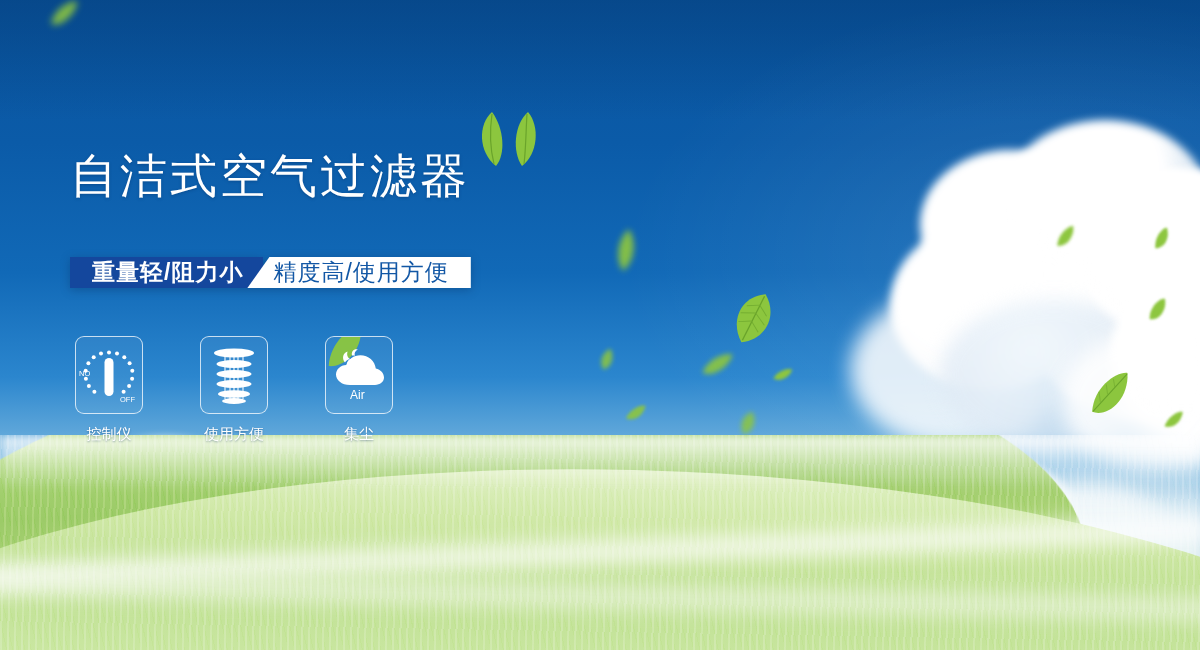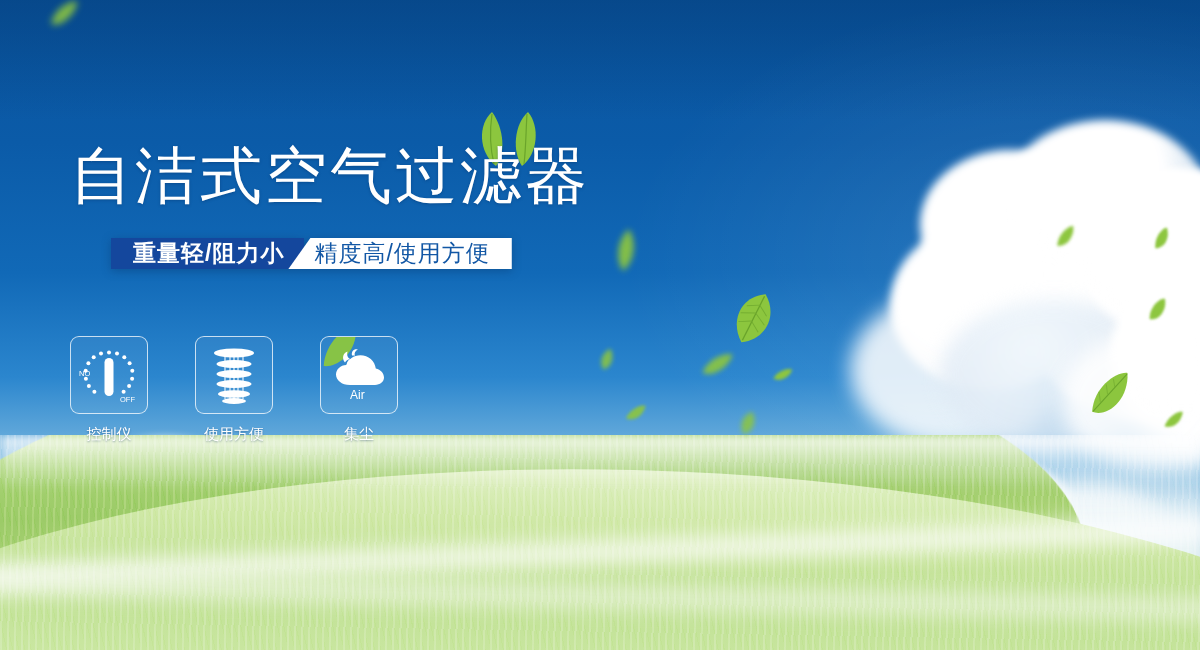--- a/index.html
+++ b/index.html
@@ -87,34 +87,33 @@
   .leaf svg{display:block;width:100%;height:100%;}
 
   
   .content{position:absolute;left:0;top:0;width:1200px;height:650px;}
 
   .sprout{position:absolute;left:466px;top:108px;width:86px;height:60px;}
 
   .title{
     position:absolute;left:70px;top:140px;
     color:#ffffff;
-    font-size:62px;line-height:72px;
+    font-size:47px;line-height:72px;
     font-weight:300;
     letter-spacing:3px;
     white-space:nowrap;
     text-shadow:0 1px 3px rgba(0,40,90,.35);
     font-family:"Liberation Sans","DejaVu Sans",sans-serif;
     -webkit-font-smoothing:antialiased;
   }
 
   .subtitle-bar{
     position:absolute;left:70px;top:238px;
-    height:50px;display:flex;align-items:flex-start;
+    height:50px;display:flex;align-items:flex-end;
     filter:drop-shadow(0 2px 5px rgba(0,30,70,.28));
-    margin-left:41px;
   }
   .sub-left{
     background:#14479d;
     display:flex;align-items:center;
     padding:0 20px 0 22px;
     color:#ffffff;font-size:23px;font-weight:700;letter-spacing:1px;
     white-space:nowrap;
   }
   .sub-right{
     background:#ffffff;
@@ -126,21 +125,21 @@
     clip-path:polygon(22px 0,100% 0,100% 100%,0 100%);
   }
 
   
   .features{
     position:absolute;left:70px;top:336px;
     display:flex;gap:47px;
   }
   .feature{width:78px;display:flex;flex-direction:column;align-items:center;}
   .feature-box{
-    width:78px;height:78px;box-sizing:border-box;
+    width:68px;height:78px;box-sizing:border-box;
     border:1px solid rgba(255,255,255,.75);
     border-radius:9px;
     background:rgba(255,255,255,.06);
     display:flex;align-items:center;justify-content:center;
     position:relative;overflow:hidden;
   }
   .feature-text{
     color:#ffffff;text-align:center;line-height:1.18;
     font-size:17px;font-weight:400;letter-spacing:.3px;
     text-shadow:0 1px 2px rgba(0,40,90,.3);

